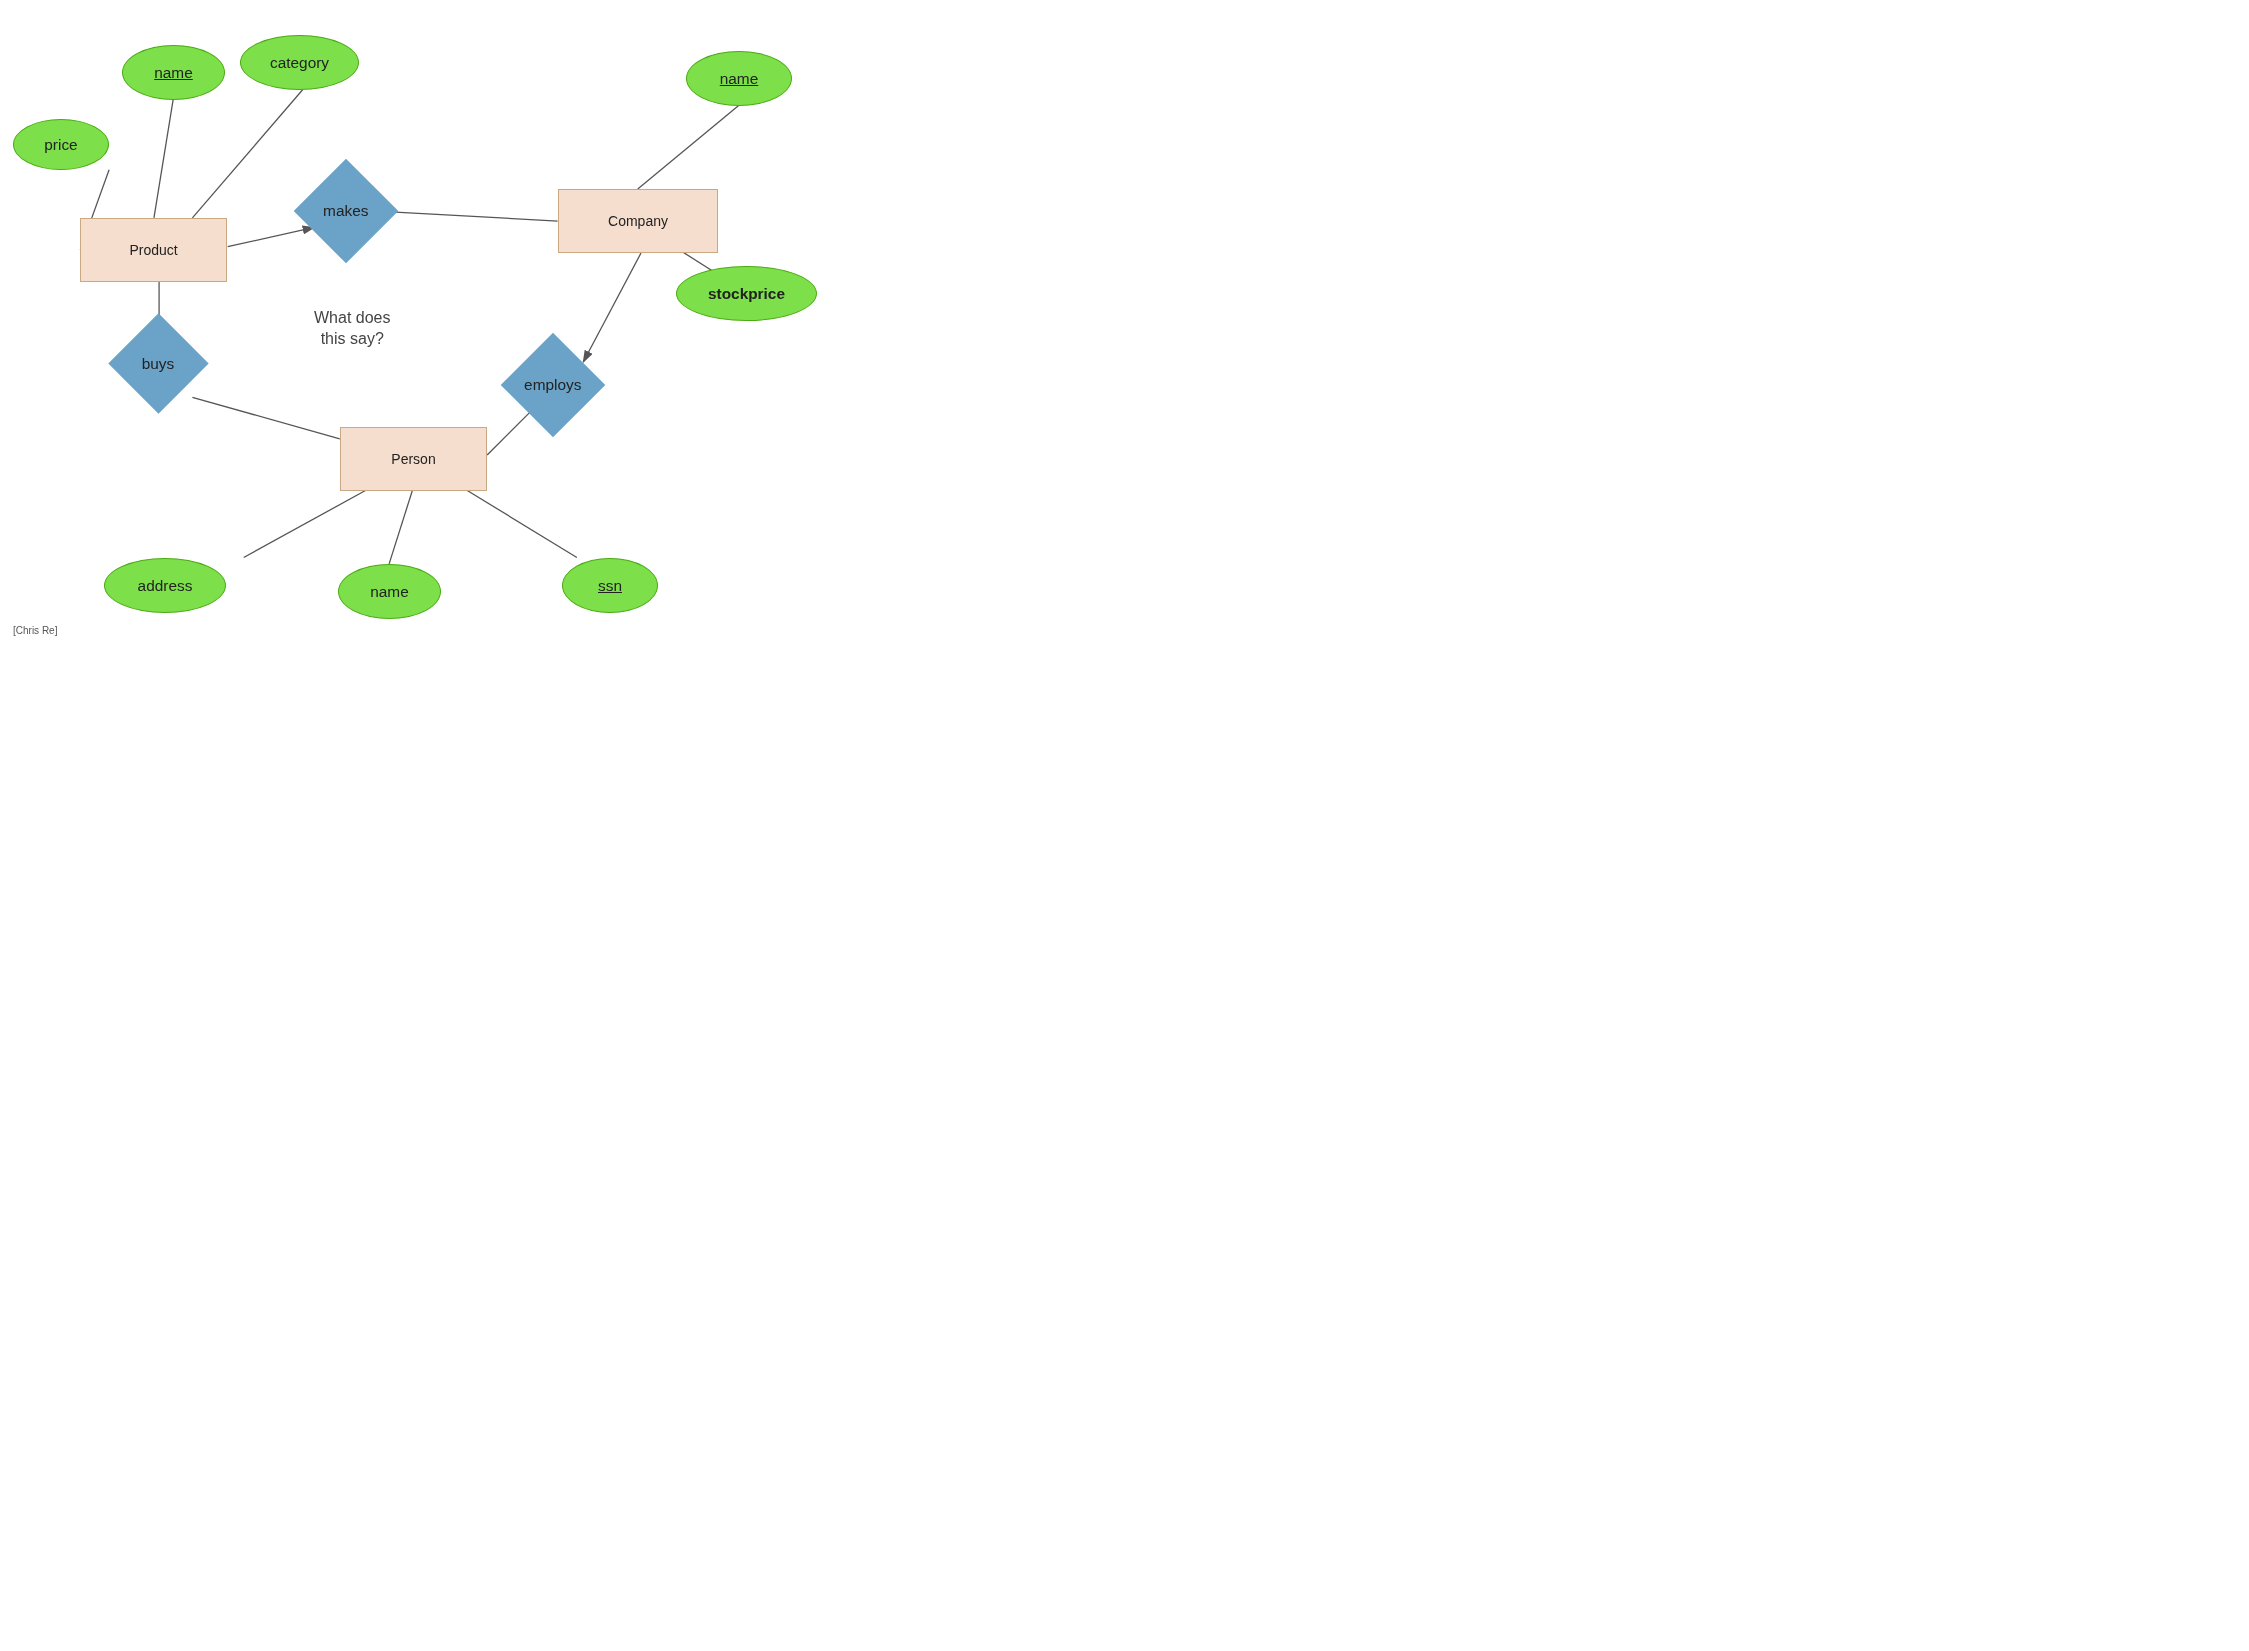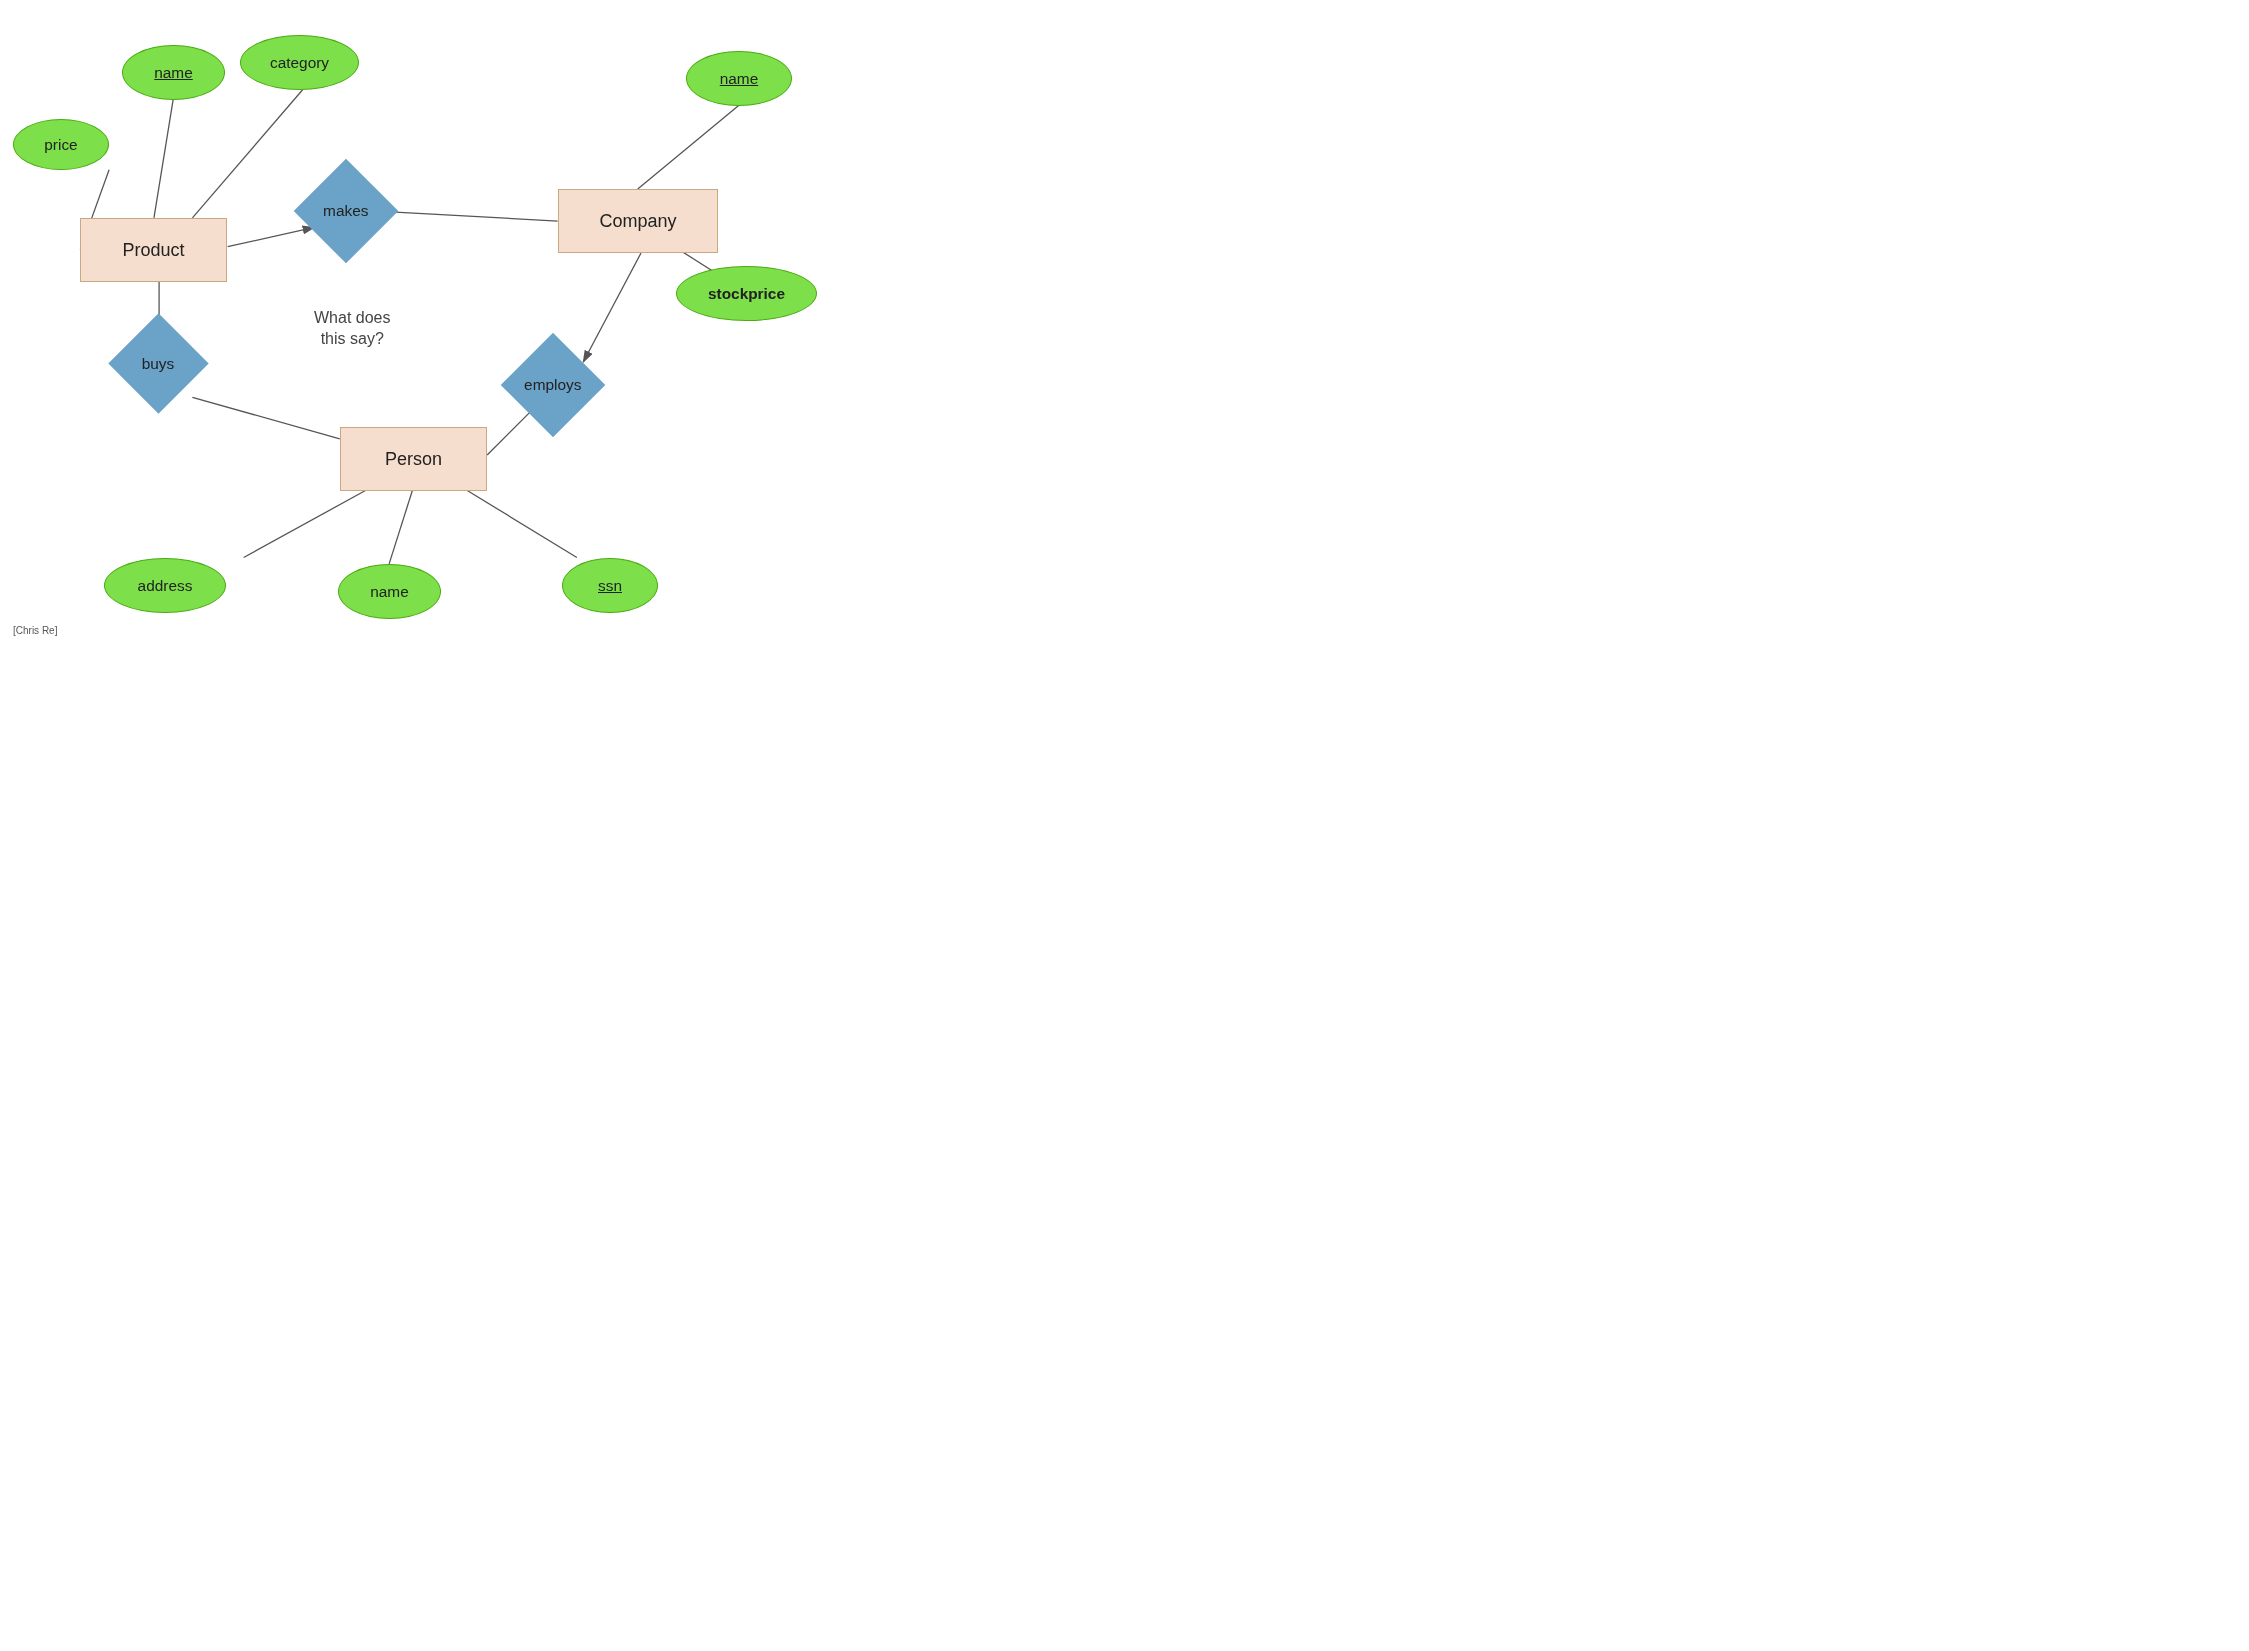--- a/index.html
+++ b/index.html
@@ -27,21 +27,21 @@
       z-index: 1;
     }
 
     .entity-box {
       position: absolute;
       background: #f5dece;
       border: 1.3px solid #c9a882;
       display: flex;
       align-items: center;
       justify-content: center;
-      font-size: 18px;
+      font-size: 14px;
       font-weight: 400;
       color: #222;
       z-index: 2;
     }
 
     .relation-diamond {
       position: absolute;
       background: #6ba3c8;
       border: none;
       display: flex;

